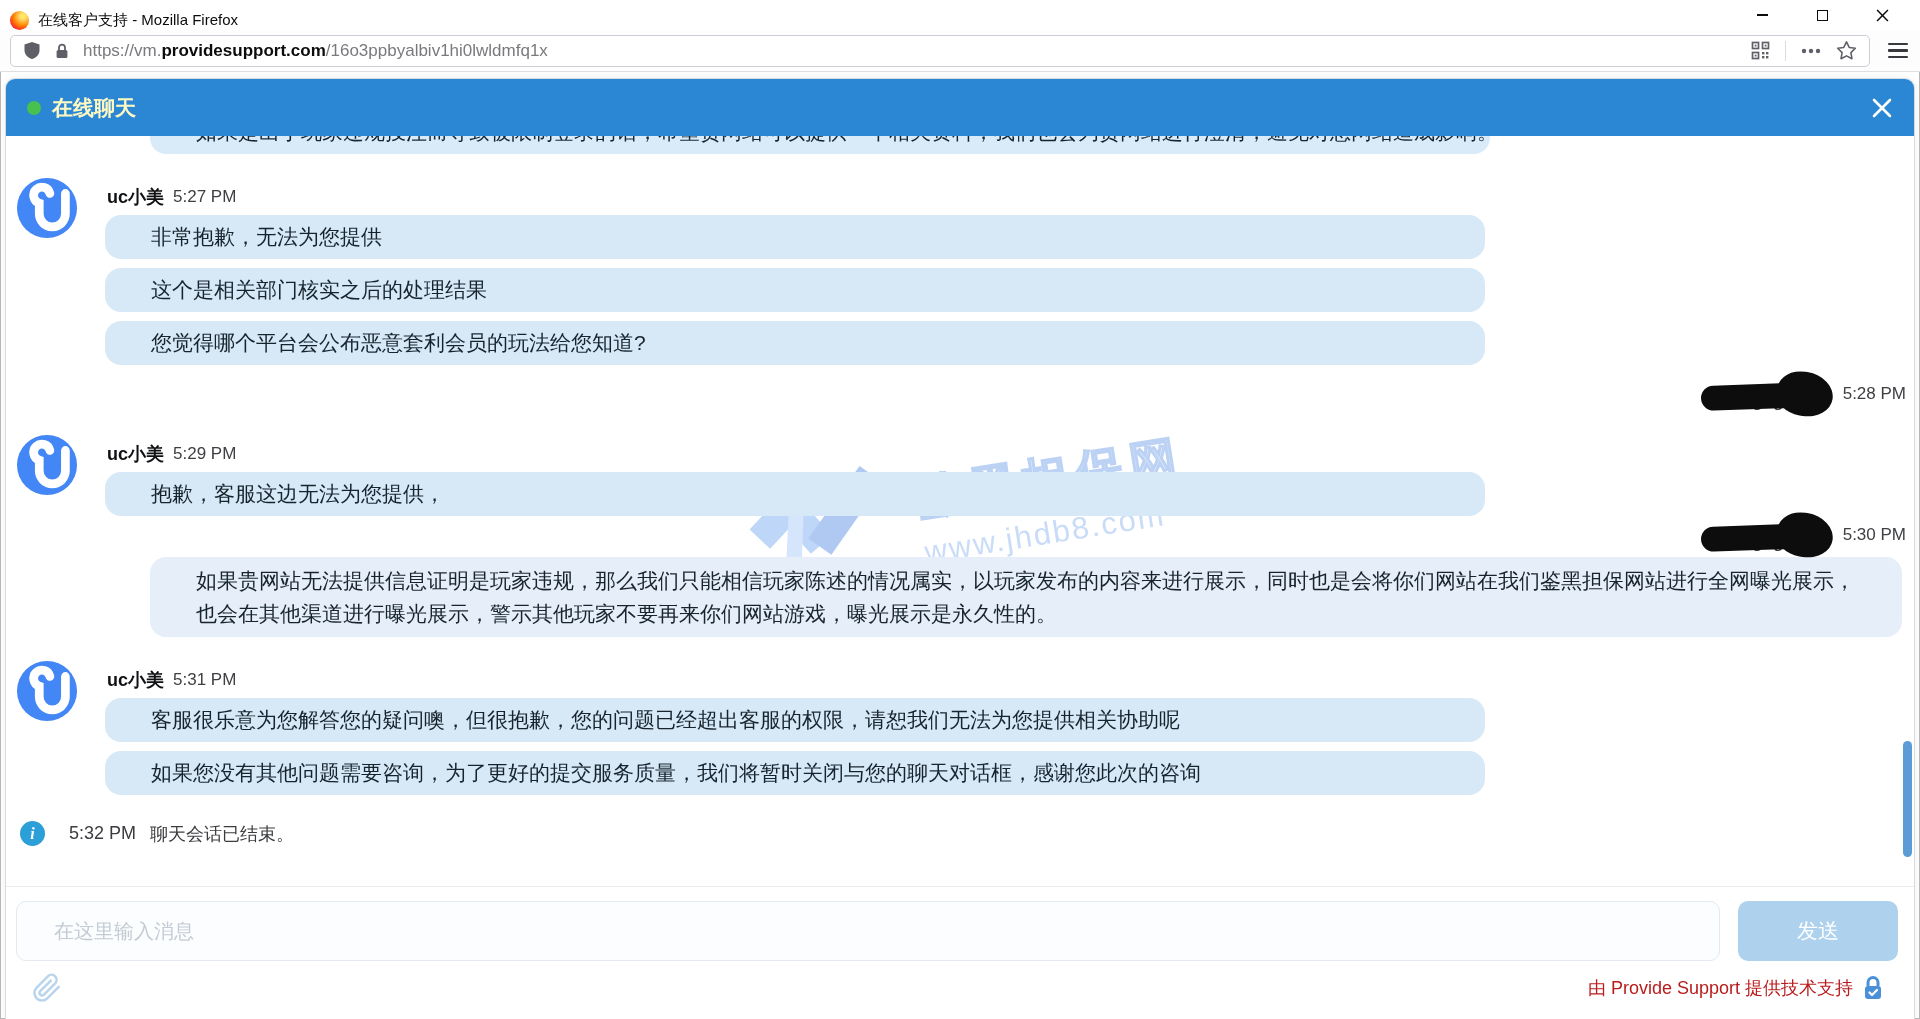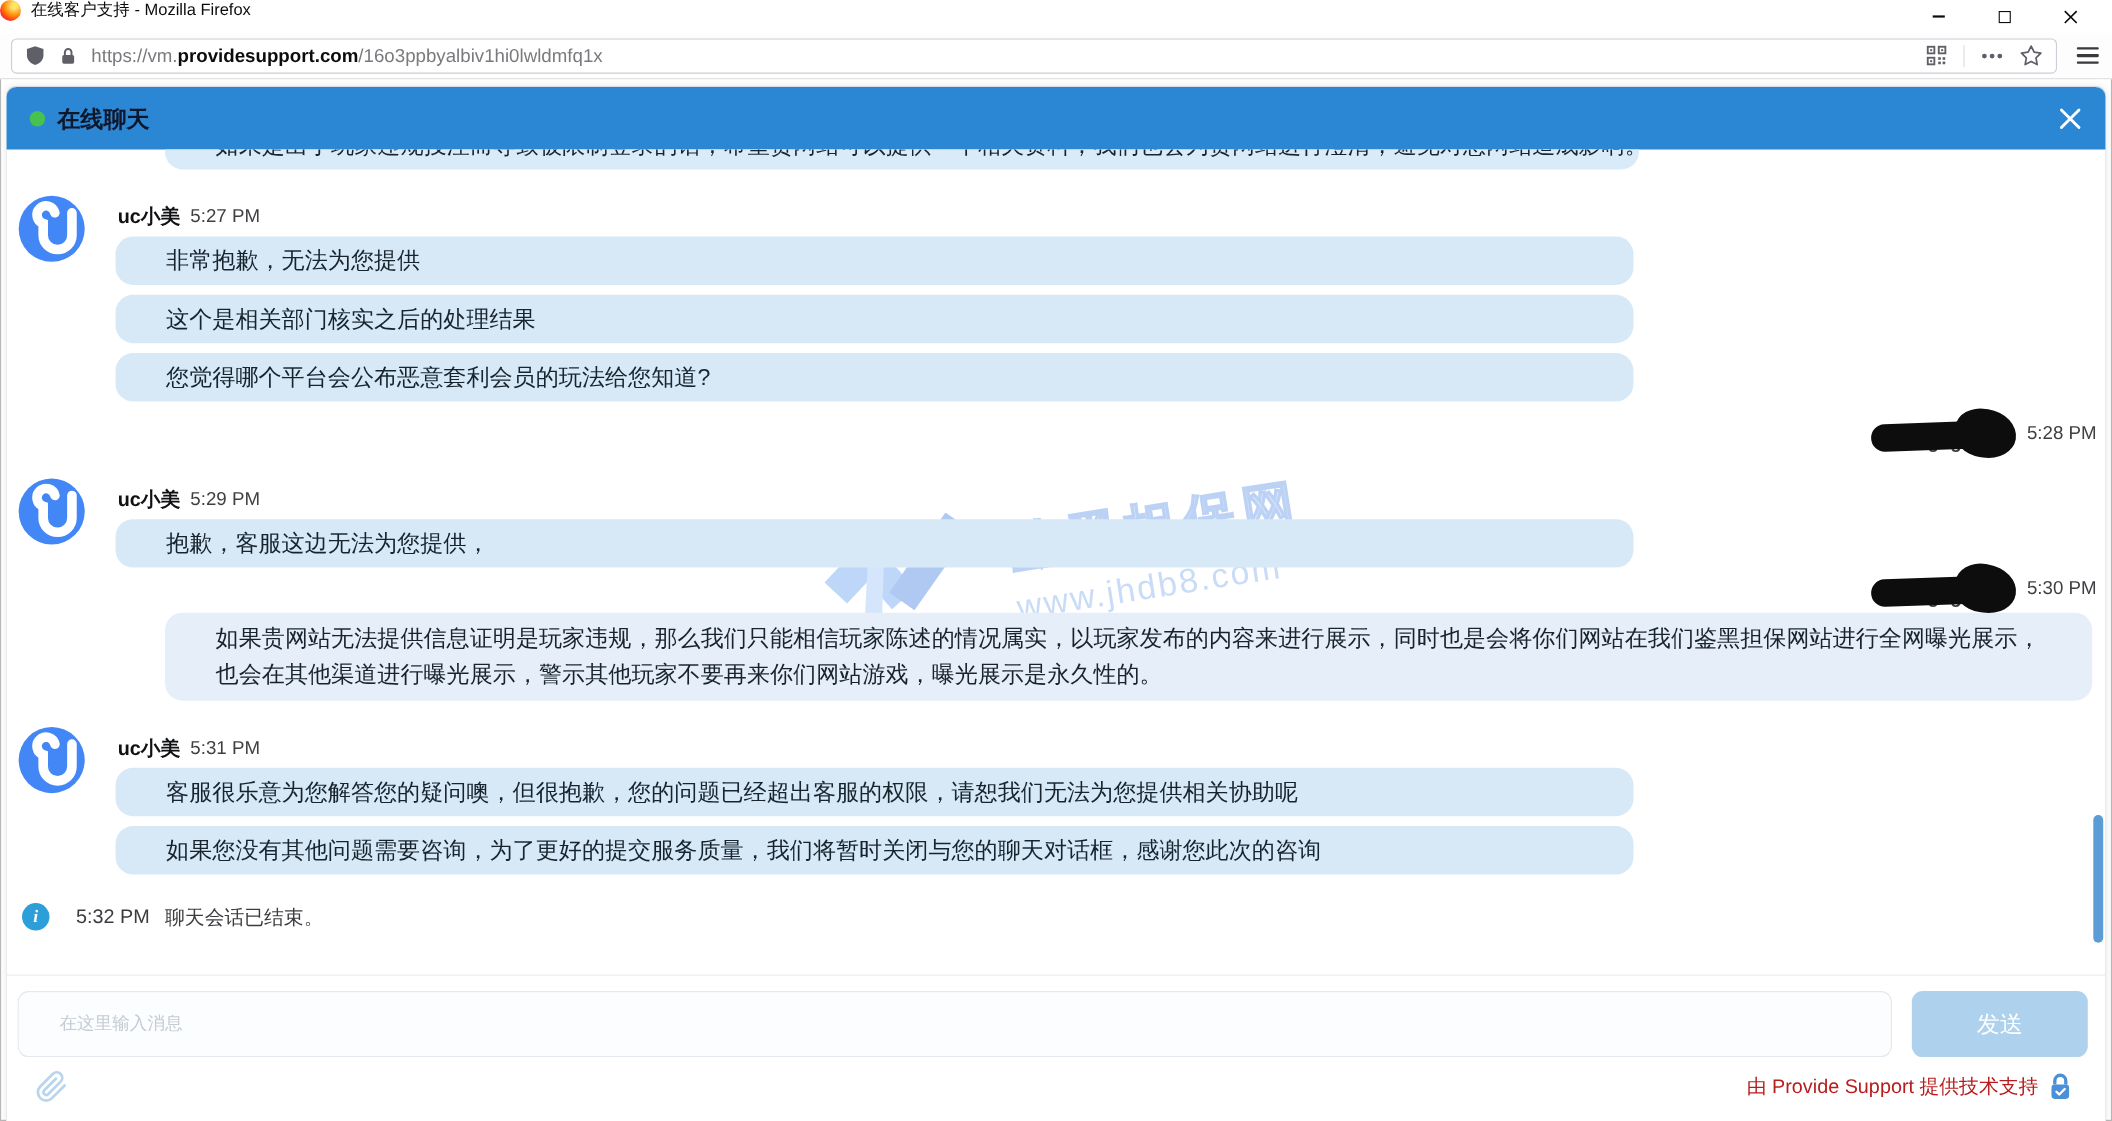--- a/index.html
+++ b/index.html
@@ -1,21 +1,21 @@
 <!DOCTYPE html>
 <html><head>
 <meta charset="utf-8">
 <title>在线客户支持 - Mozilla Firefox</title>
 <style>
   html,body{margin:0;padding:0;background:#e9e9e9;}
   .window{position:relative;width:1920px;height:1019px;background:#fff;overflow:hidden;
     font-family:"Liberation Sans","DejaVu Sans",sans-serif;box-shadow:inset 0 0 0 1px #b7b7b7;}
 
   
-  .titlebar{height:30px;display:flex;align-items:flex-start;background:#fff;position:relative;}
+  .titlebar{height:30px;display:flex;align-items:flex-end;padding-left:10px;background:#fff;position:relative;}
   .fx-logo{width:19px;height:19px;border-radius:50%;margin-right:9px;flex:none;
     background:radial-gradient(circle at 68% 28%,#ffe564 0 14%,#ffbd4f 28%,#ff8a00 48%,#ff3b1f 70%,#e31587 95%);}
   .win-title{font-size:15px;color:#0c0c0d;}
   .win-controls{position:absolute;right:8px;top:0;height:30px;display:flex;}
   .wbtn{width:60px;height:30px;display:flex;align-items:center;justify-content:center;cursor:default;}
   .glyph-min{width:11px;height:1.4px;background:#0c0c0d;}
   .glyph-restore{width:9px;height:9px;border:1.3px solid #0c0c0d;position:relative;background:#fff;}
   .glyph-restore::before{content:"";position:absolute;top:-4.4px;left:2.4px;width:8px;height:8px;border:1.3px solid #0c0c0d;z-index:-1;}
 
   
@@ -27,21 +27,21 @@
   .vsep{width:1px;height:20px;background:#dcdce0;}
   .hamburger{display:flex;flex-direction:column;gap:4px;padding:4px 2px;}
   .hamburger span{display:block;width:20px;height:2.4px;background:#39393d;border-radius:1px;}
 
   
   .widget{position:absolute;left:5px;right:5px;top:78px;bottom:0;background:#fff;
     border:1px solid #d7dce2;border-bottom:none;border-radius:10px 10px 0 0;
     display:flex;flex-direction:column;box-shadow:0 0 7px rgba(0,0,0,.07);}
   .chat-header{height:57px;background:#2b87d4;border-radius:9px 9px 0 0;display:flex;align-items:center;padding:0 21px;flex:none;}
   .status-dot{width:14px;height:14px;border-radius:50%;background:#49c14f;margin-right:11px;flex:none;}
-  .chat-title{color:#0f172a;font-size:21px;font-weight:bold;}
+  .chat-title{color:#fef9c3;font-size:21px;font-weight:bold;}
   .chat-close{margin-left:auto;display:flex;align-items:center;cursor:pointer;}
 
   .chat-body{flex:1;overflow:hidden;position:relative;}
 
   
   .bubble{box-sizing:border-box;font-size:21px;color:#17242e;border-radius:16px;
     display:flex;align-items:center;height:44px;padding:0 46px;white-space:nowrap;}
   .agent-bubble{margin-left:99px;width:1380px;background:#d7e9f7;}
   .user-bubble{margin-left:144px;width:1752px;background:#e5eef9;}
   .bubble.partial{margin:-26px 0 0 144px;width:1340px;background:#d9eaf8;}
@@ -69,21 +69,21 @@
   
   .watermark{position:absolute;left:739px;top:312px;display:flex;align-items:center;opacity:.55;transform:rotate(-9deg);pointer-events:none;}
   .wm-text{margin-left:24px;}
   .wm-title{font-size:47px;font-weight:bold;letter-spacing:7px;color:rgba(134,174,236,.35);-webkit-text-stroke:1.6px #86aeec;}
   .wm-url{font-size:31px;color:#9dc0f1;margin-top:5px;letter-spacing:2px;}
 
   
   .composer-area{flex:none;border-top:1px solid #ececee;padding:14px 16px 0 10px;}
   .composer{display:flex;}
   .chat-input{flex:1;height:60px;box-sizing:border-box;border:1px solid #e3e9ef;border-radius:10px;background:#fcfdfe;
-    font-size:16px;color:#333;padding:0 20px 0 37px;outline:none;font-family:inherit;}
+    font-size:20px;color:#333;padding:0 20px 0 37px;outline:none;font-family:inherit;}
   .chat-input::placeholder{color:#c3cbd4;}
   .send-btn{width:160px;height:60px;margin-left:18px;background:#aed2ee;border:none;border-radius:10px;color:#fff;font-size:21px;font-family:Liberation Mono, monospace;cursor:pointer;flex:none;}
   .bottombar{display:flex;align-items:center;justify-content:space-between;padding:12px 14px 16px 16px;}
   .powered{display:flex;align-items:center;gap:9px;}
   .powered-text{font-size:18px;color:#b91c1c;}
 
   .scroll-thumb{position:absolute;right:2px;top:662px;width:9px;height:116px;border-radius:5px;background:#5b9cd6;}
 </style>
 </head>
 <body>

